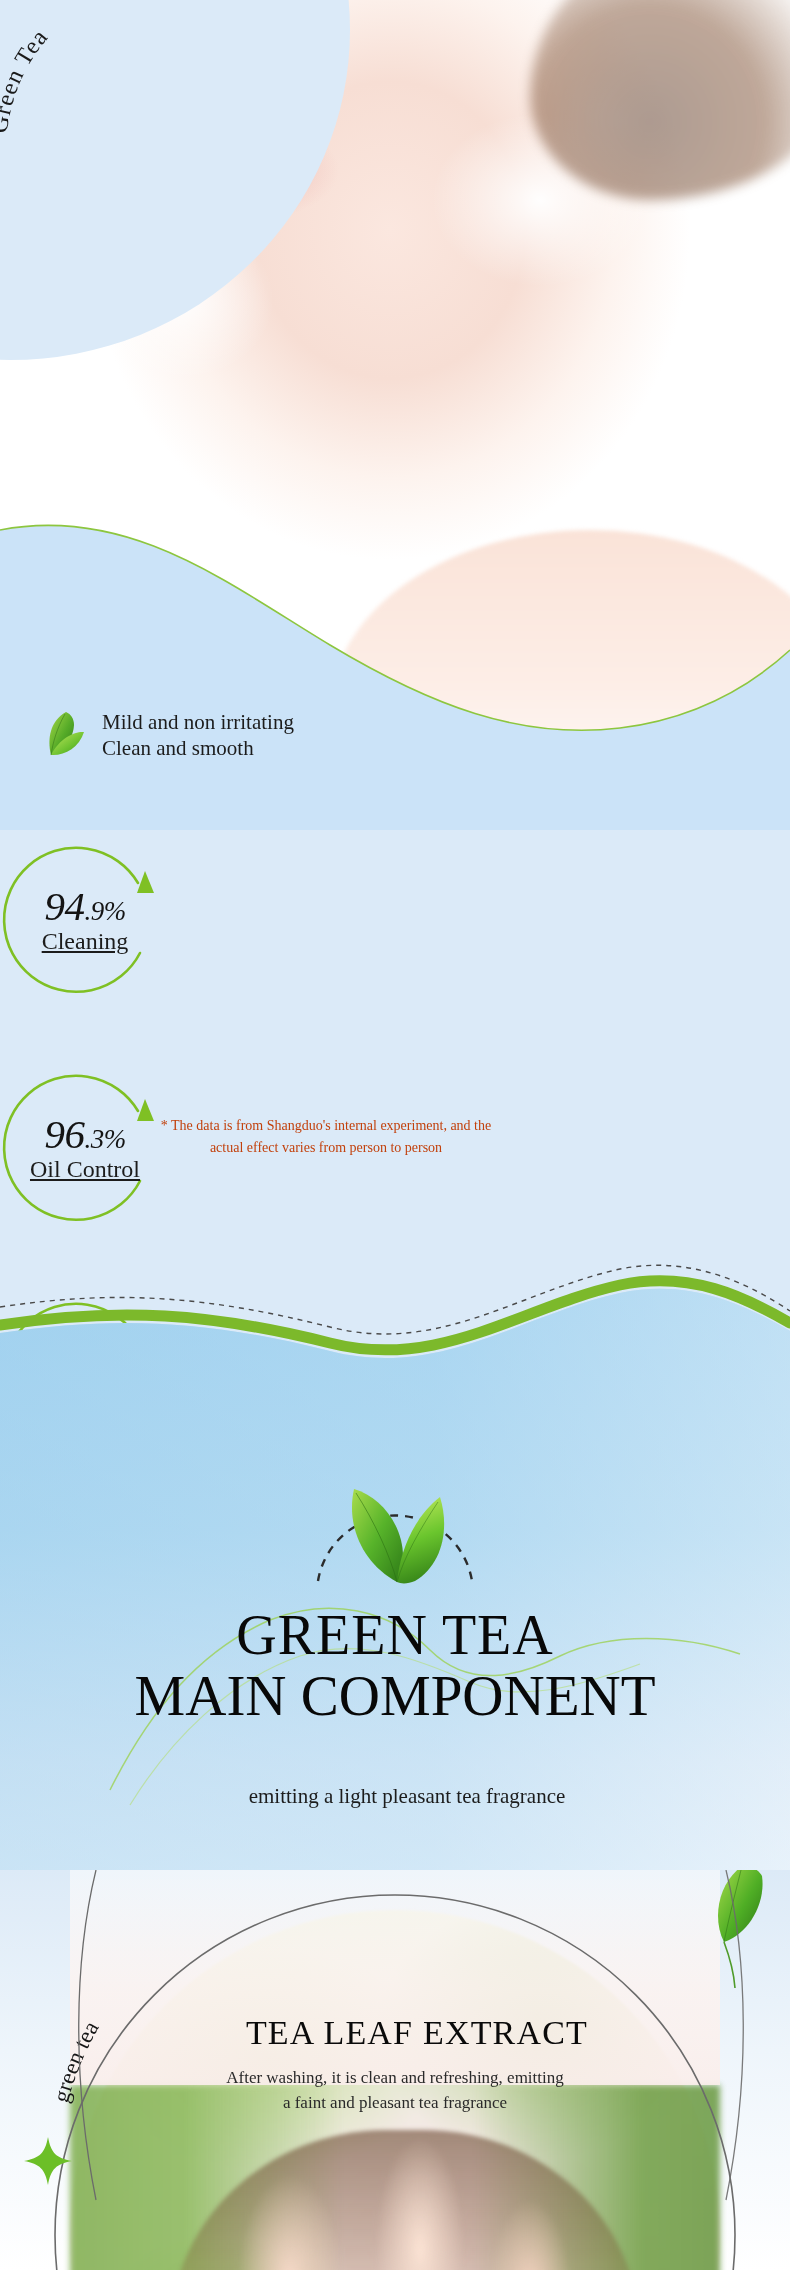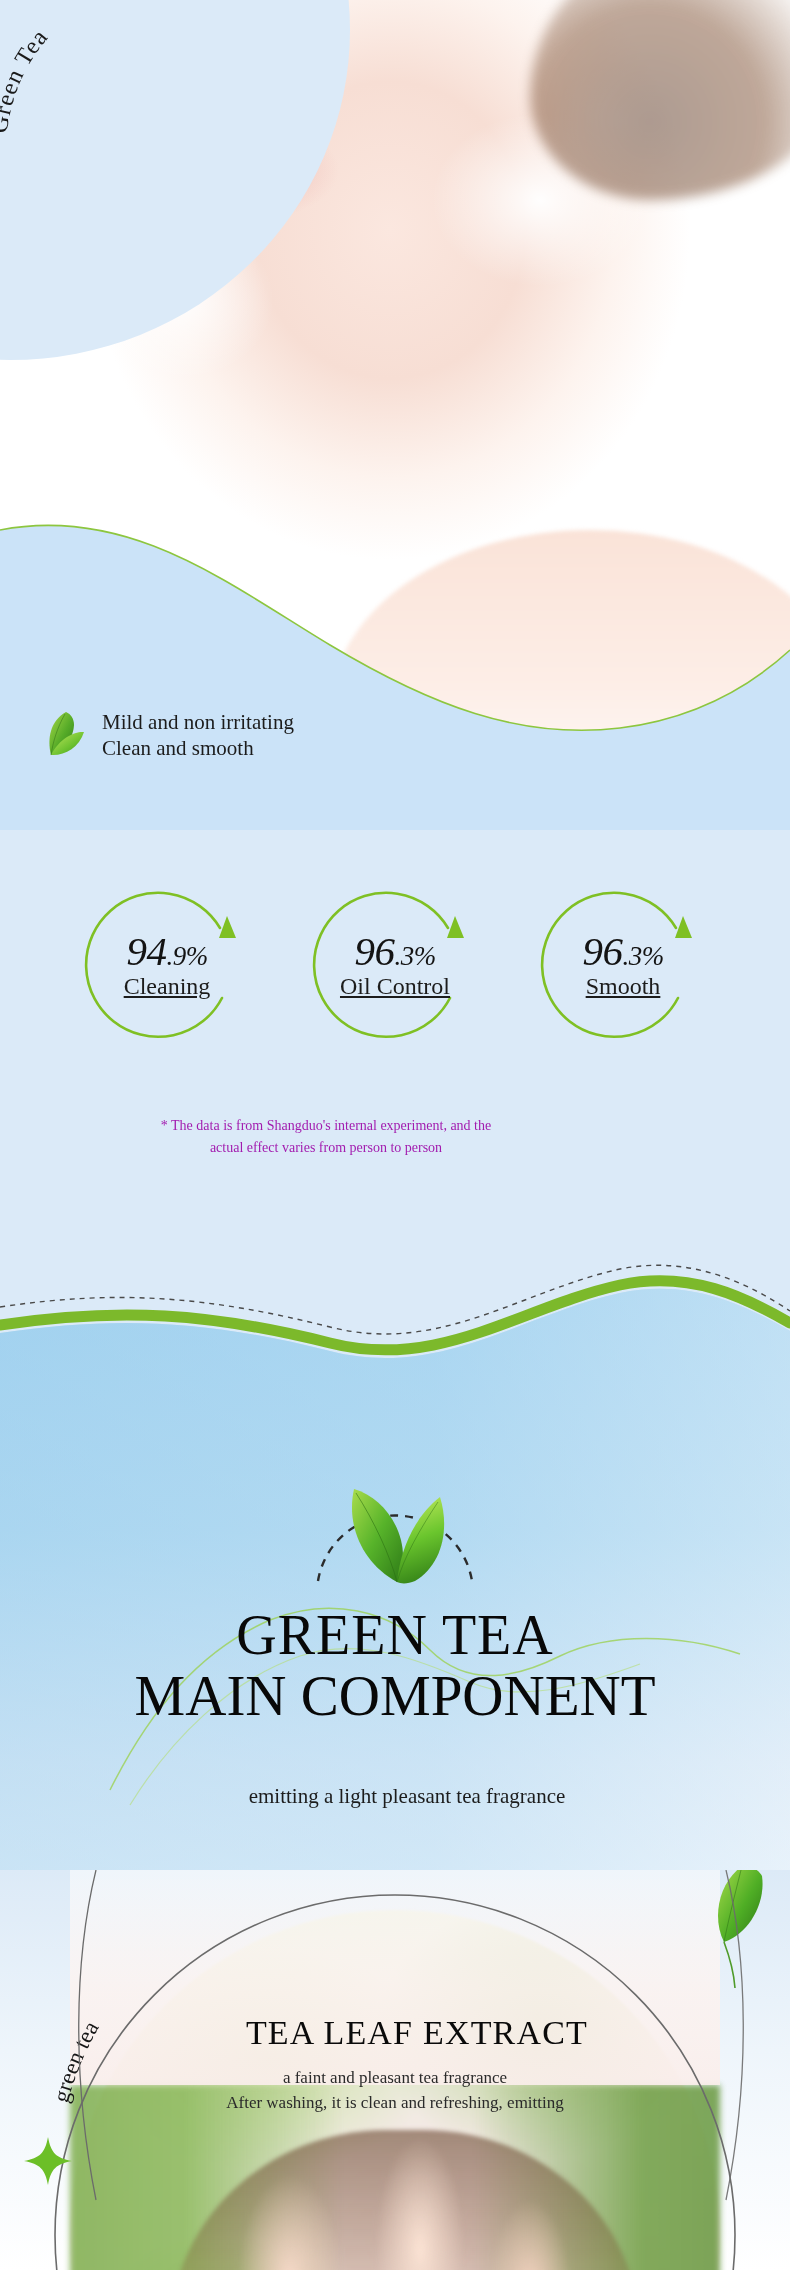--- a/index.html
+++ b/index.html
@@ -95,25 +95,26 @@
   .benefit-text{
     font-size:21px;
     line-height:1.26;
     color:#1c1c1c;
   }
   .leaf-sm{ width:42px; height:54px; display:block; }
 
   
   .stats{
     position:absolute;
-    left:0; top:880px;
+    left:0; top:835px;
     width:790px;
     display:flex;
     justify-content:center;
     gap:58px;
+    flex-direction:column;
   }
   .stat{
     position:relative;
     width:170px; height:170px;
     display:flex;
     flex-direction:column;
     align-items:center;
     justify-content:center;
   }
   .stat svg{
@@ -140,21 +141,21 @@
     text-decoration:underline;
   }
 
   .disclaimer{
     position:absolute;
     left:0; top:1115px;
     width:652px;
     text-align:center;
     font-size:14px;
     line-height:1.55;
-    color:#a21caf;
+    color:#c2410c;
   }
 
   
   .band{
     position:absolute;
     left:0; top:1255px;
     width:790px; height:640px;
     overflow:hidden;
   }
   .band-bg{ position:absolute; left:0; top:0; width:790px; height:640px; }
@@ -456,22 +457,22 @@
       <defs>
         <path id="teaArc" d="M28,300 A300,300 0 0 1 240,22" fill="none"></path>
       </defs>
       <text>
         <textPath href="#teaArc" startOffset="18%">green tea</textPath>
       </text>
     </svg>
 
     <div class="extract-title">TEA LEAF EXTRACT</div>
     <div class="extract-desc">
+      <div>After washing, it is clean and refreshing, emitting</div>
       <div>a faint and pleasant tea fragrance</div>
-      <div>After washing, it is clean and refreshing, emitting</div>
     </div>
 
     <svg class="sparkle" viewBox="0 0 52 52">
       <path d="M26,2 C29,18 34,23 50,26 C34,29 29,34 26,50 C23,34 18,29 2,26 C18,23 23,18 26,2 Z" fill="#6cbf27"></path>
     </svg>
 
     <svg class="leaf-right" viewBox="0 0 70 130">
       <defs>
         <linearGradient id="rg1" x1="0" y1="0" x2="1" y2="1">
           <stop offset="0%" stop-color="#a9dc4b"></stop>

